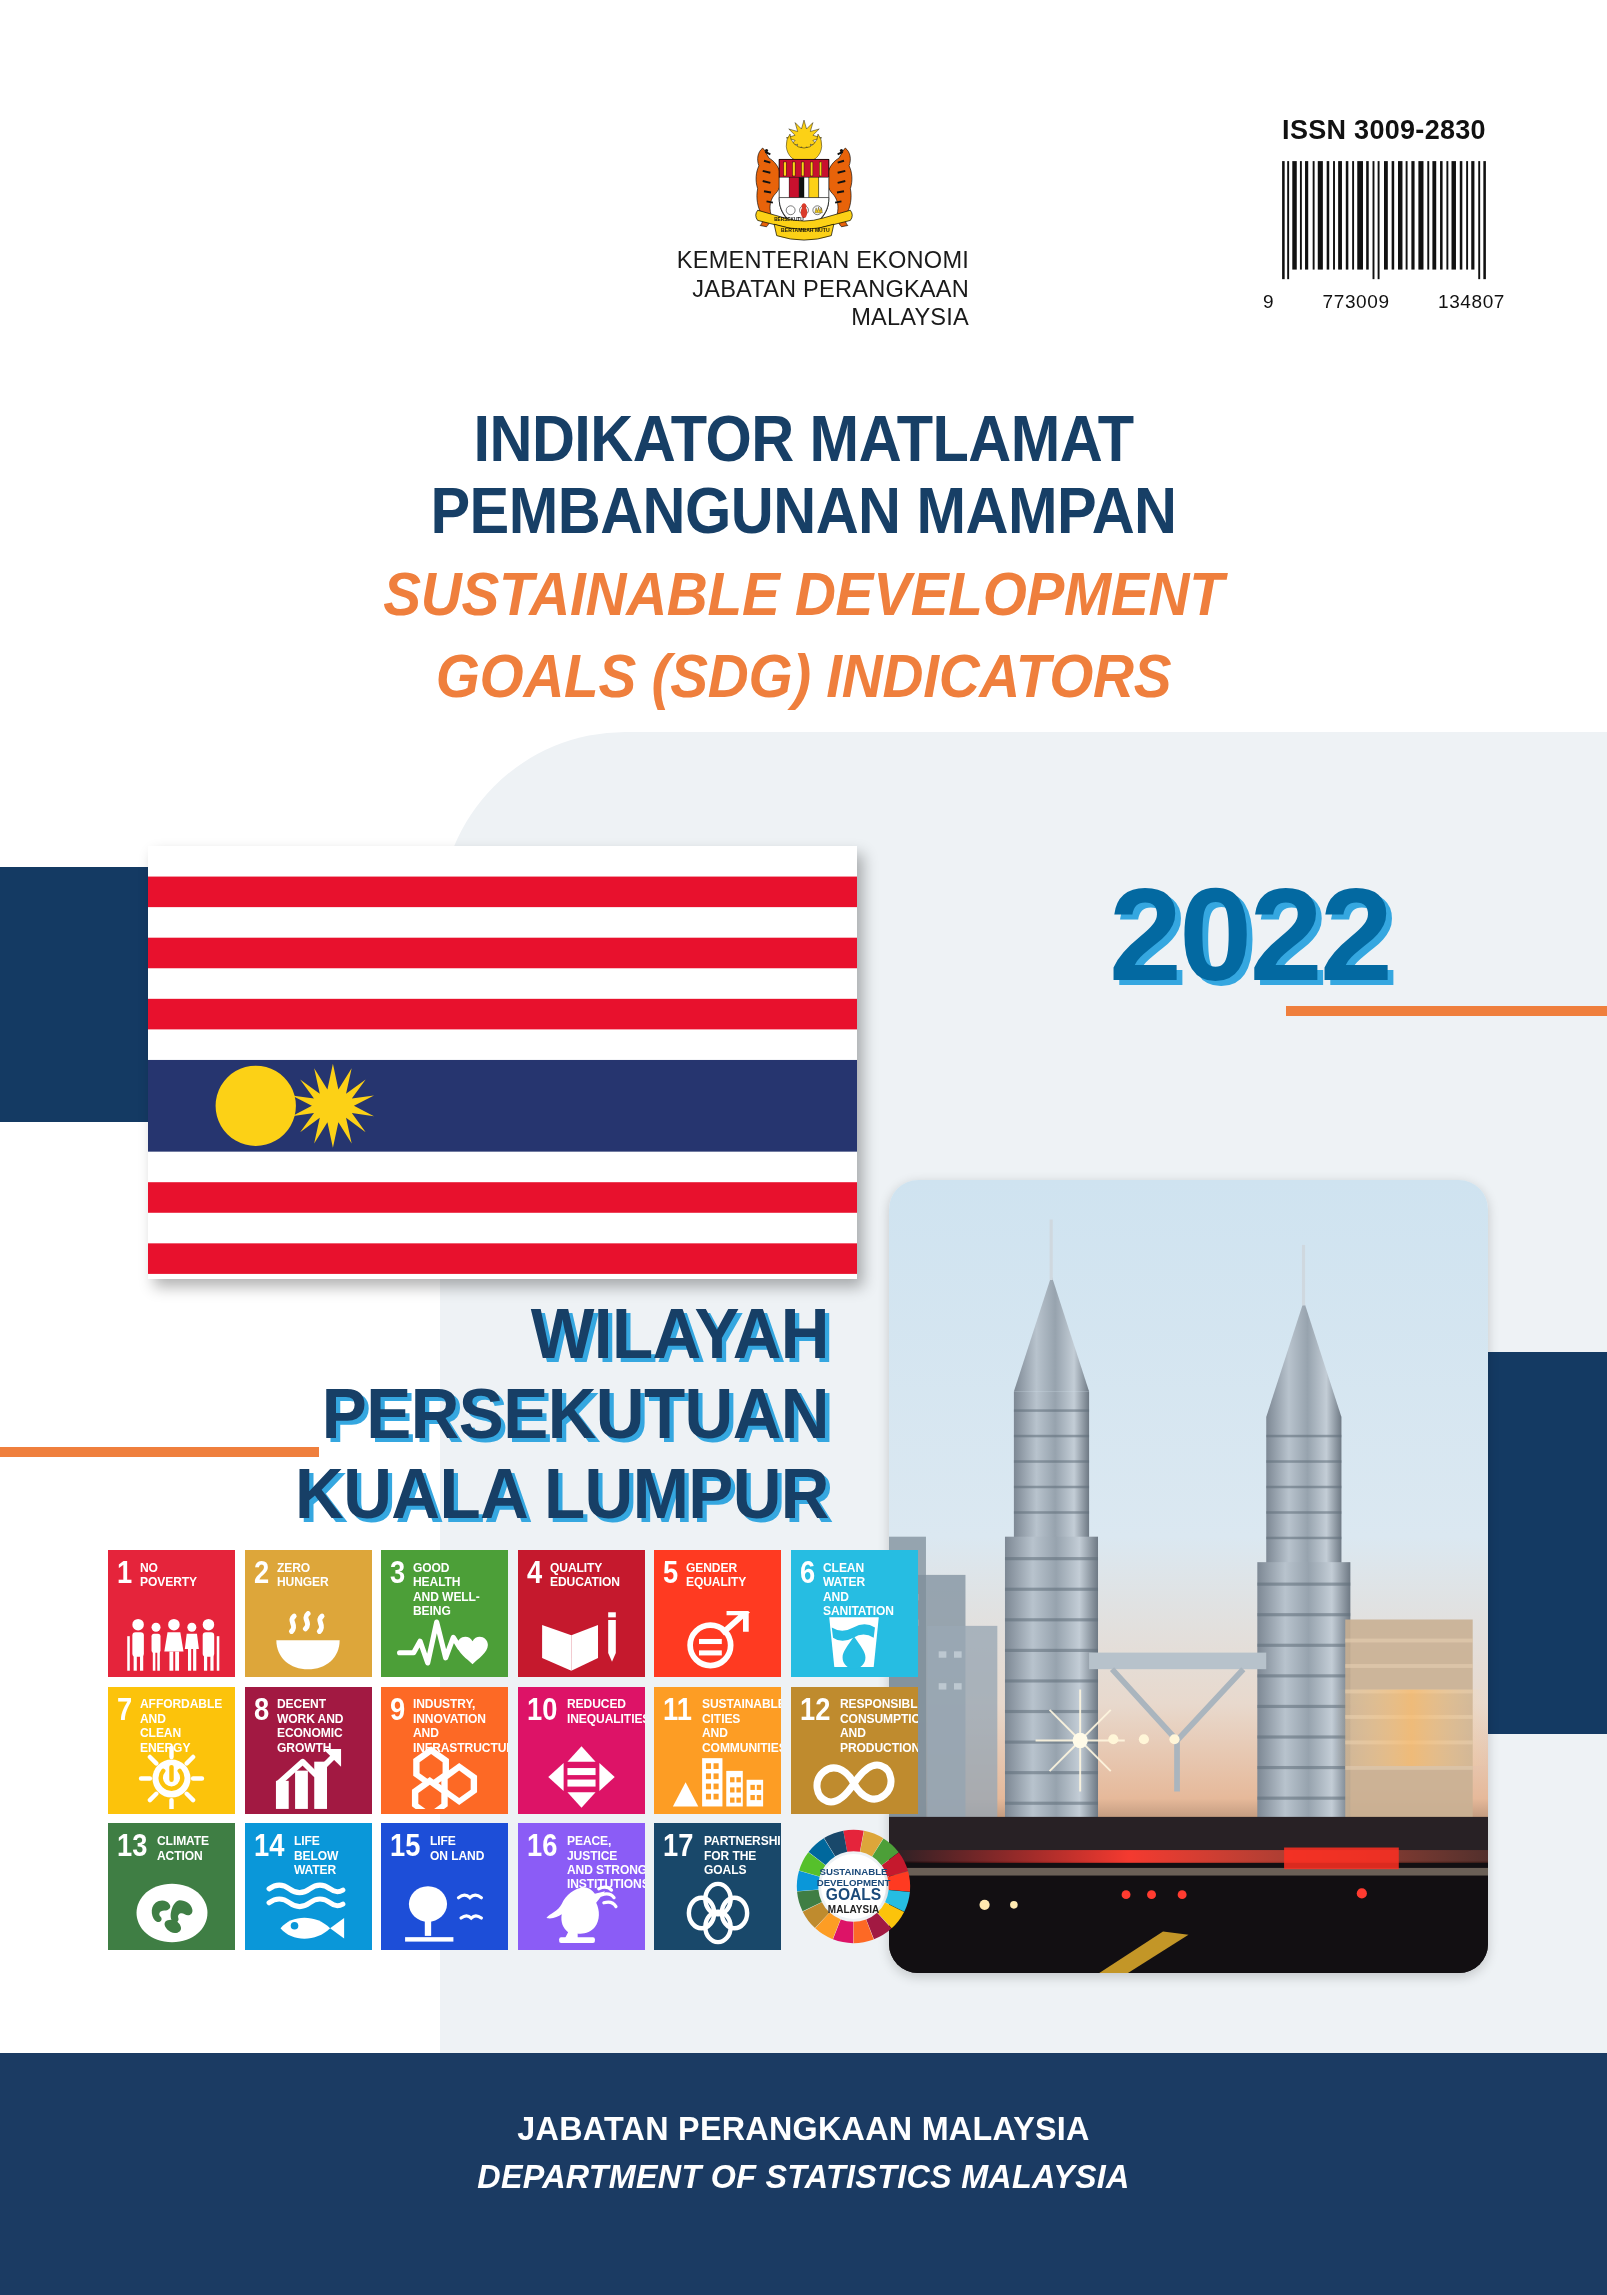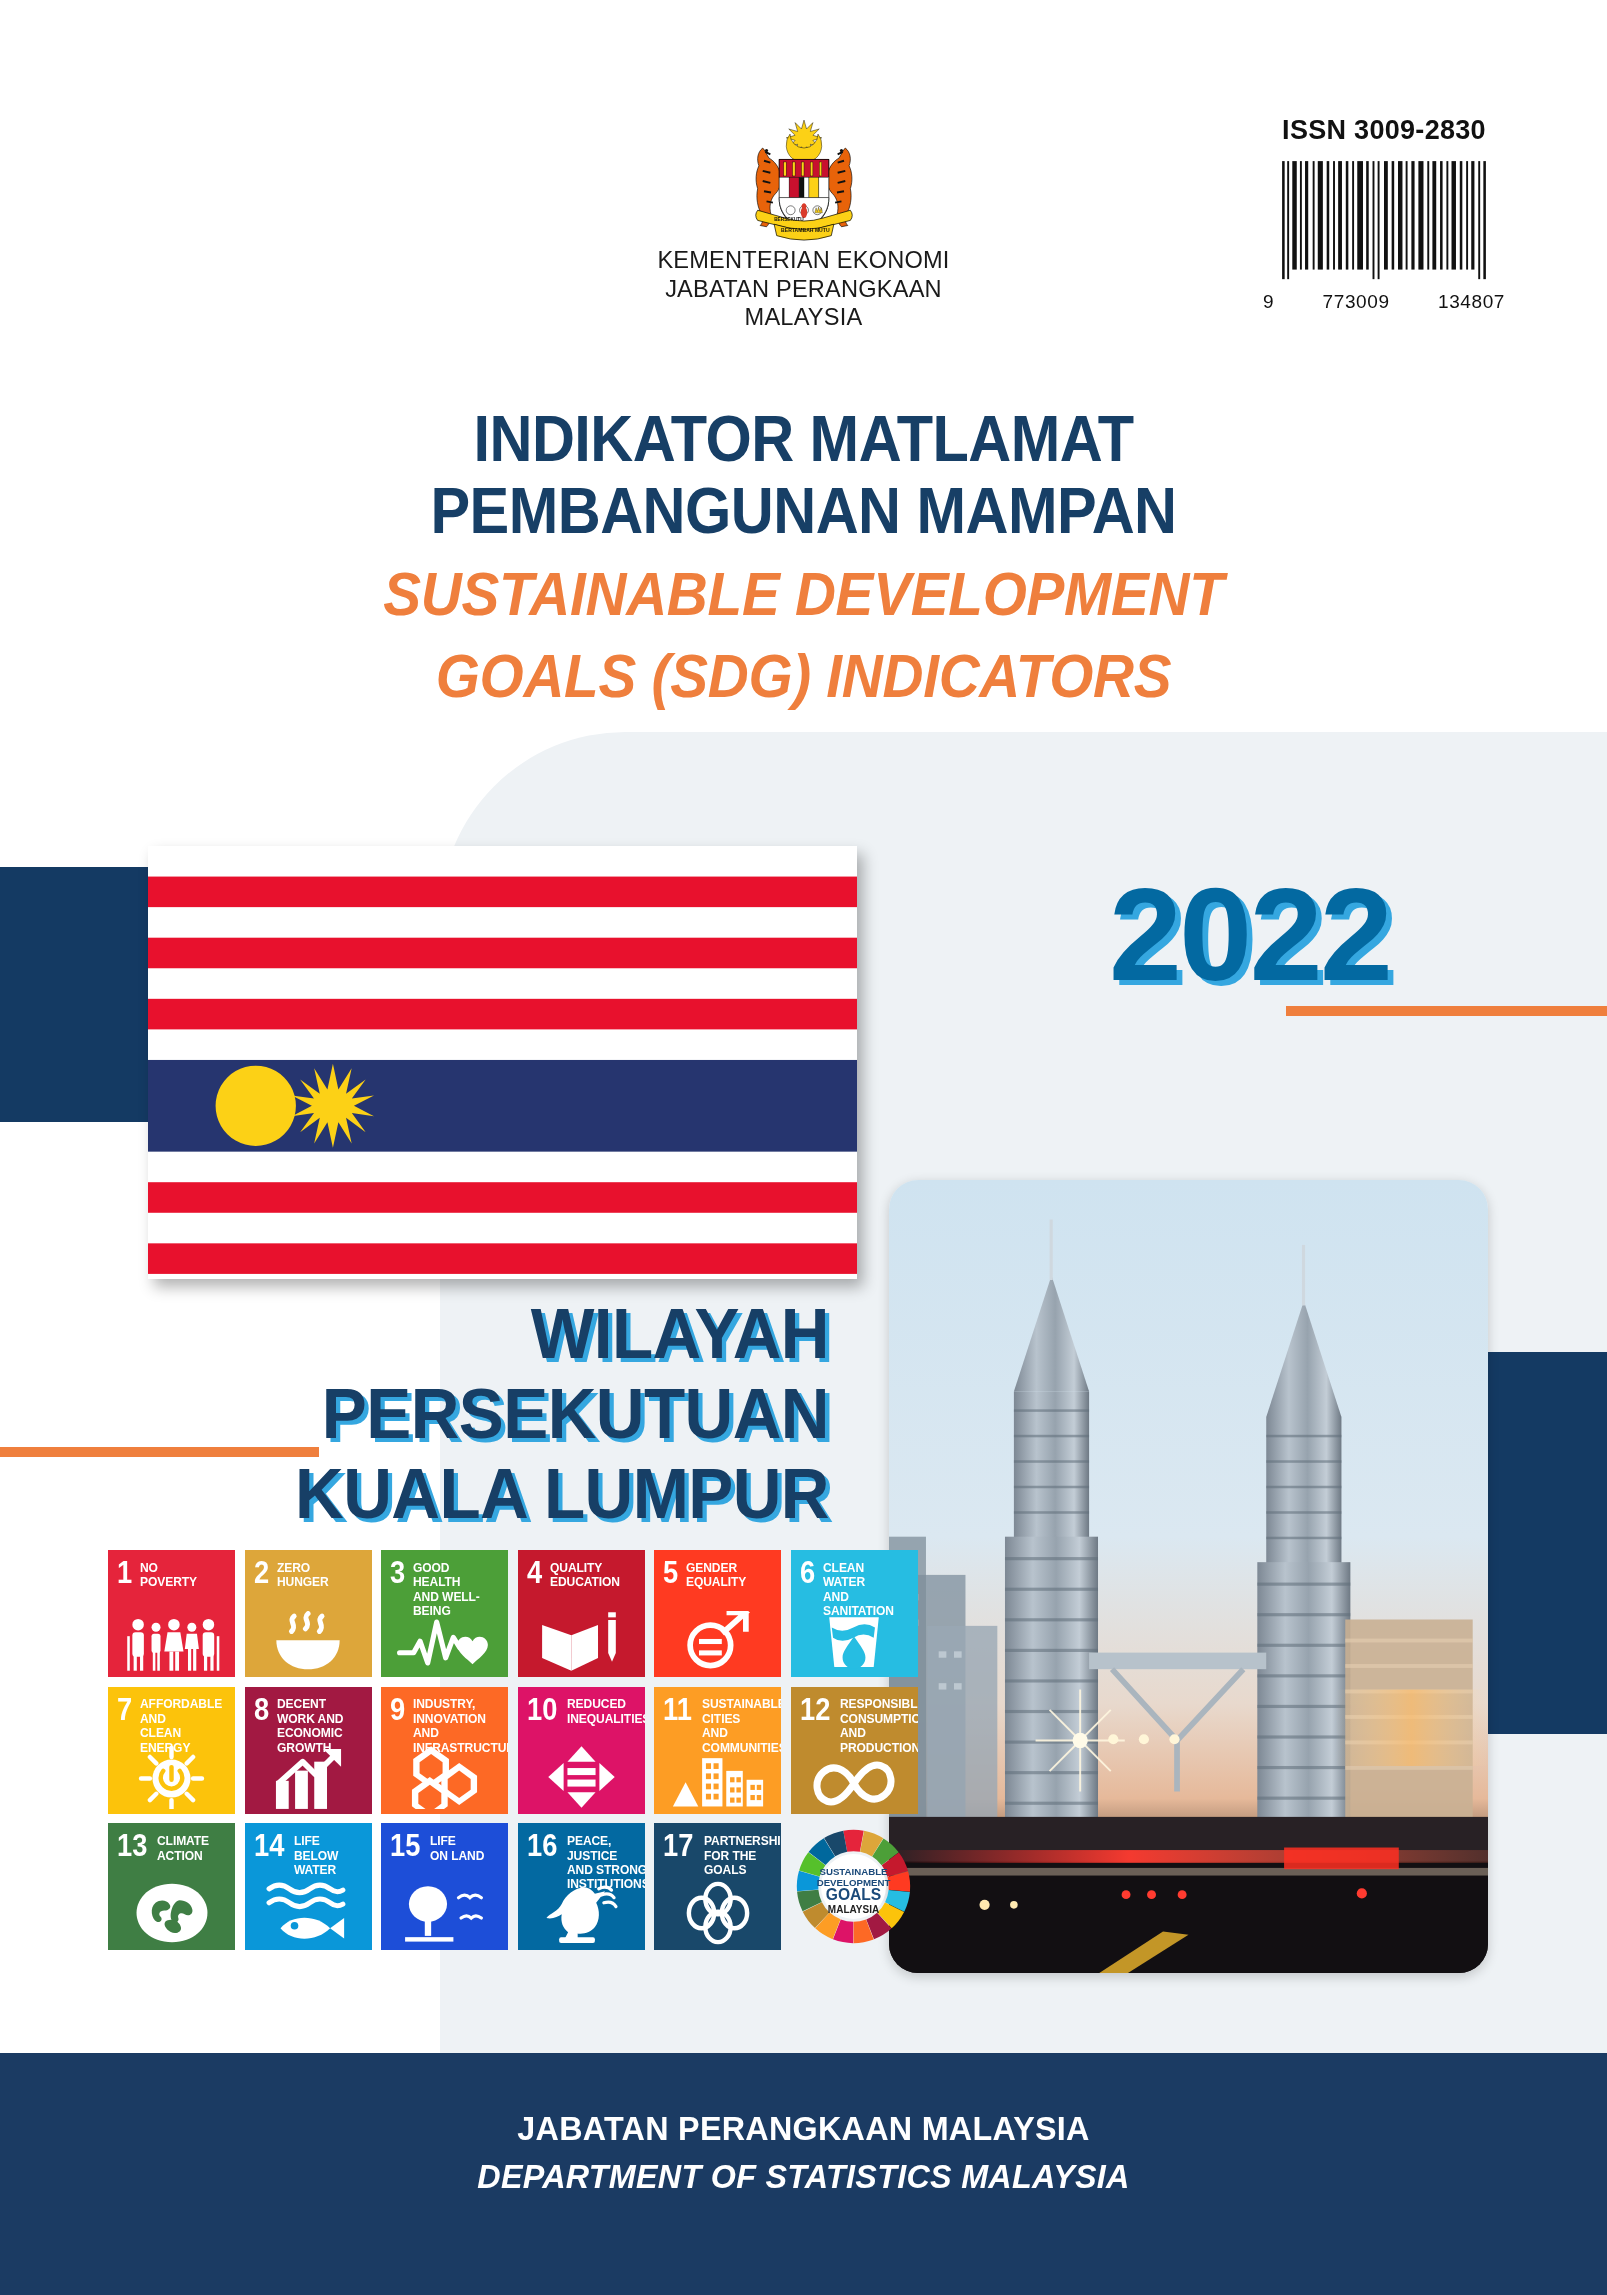--- a/index.html
+++ b/index.html
@@ -47,21 +47,21 @@
     width:319px;height:10.2px;
     background:#ef7f3d;
   }
 
   
   .header{
     position:absolute;left:0;top:115px;width:1607px;height:255px;
   }
   .crest-wrap{
     position:absolute;left:50%;top:0;transform:translateX(-50%);
-    width:331px;text-align:center;
+    width:331px;text-align:right;
   }
   .crest-svg{display:block;margin:0 auto;}
   .ministry{
     margin-top:3.8px;
     font-size:23.6px;line-height:1.22;
     color:#1a1a1a;letter-spacing:0.2px;
     font-family:"Liberation Sans", sans-serif;
   }
   .issn-block{
     position:absolute;right:89px;top:0;width:268px;text-align:center;
@@ -773,21 +773,21 @@
           <rect x="39" y="60" width="10" height="26"></rect>
           <rect x="8" y="88" width="76" height="7"></rect>
           <g stroke="#fff" stroke-width="5" fill="none" stroke-linecap="round">
             <path d="M92 26 q10 -8 18 0 q8 -8 18 0"></path>
             <path d="M96 58 q9 -7 16 0 q7 -7 16 0"></path>
           </g>
         </svg>
       </div>
     </div>
 
-    <div class="sdg" style="background:#0369a1">
+    <div class="sdg" style="background:#8b5cf6">
       <div class="sdg-head">
         <span class="sdg-num">16</span>
         <span class="sdg-label">PEACE, JUSTICE
 AND STRONG
 INSTITUTIONS</span>
       </div>
       <div class="sdg-ico">
         <svg width="83" height="64" viewBox="0 0 130 100" fill="#fff">
           <path d="M70 10 c-16 0 -30 12 -36 26 c-6 12 -18 14 -24 22 c10 2 18 -2 24 -6 c-2 12 2 22 10 28 l-6 12 h16 l4-10 c10 2 22 -2 28 -10 c8-10 8-26 2-38 l14 -18 -16 4 c-4 -6 -10 -10 -16 -10z"></path>
           <g stroke="#fff" stroke-width="5" fill="none" stroke-linecap="round">

